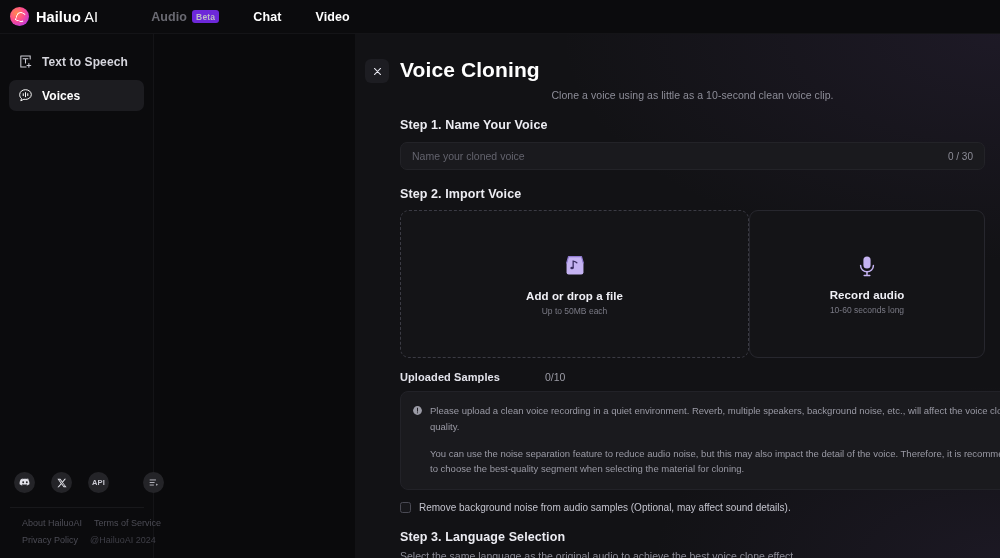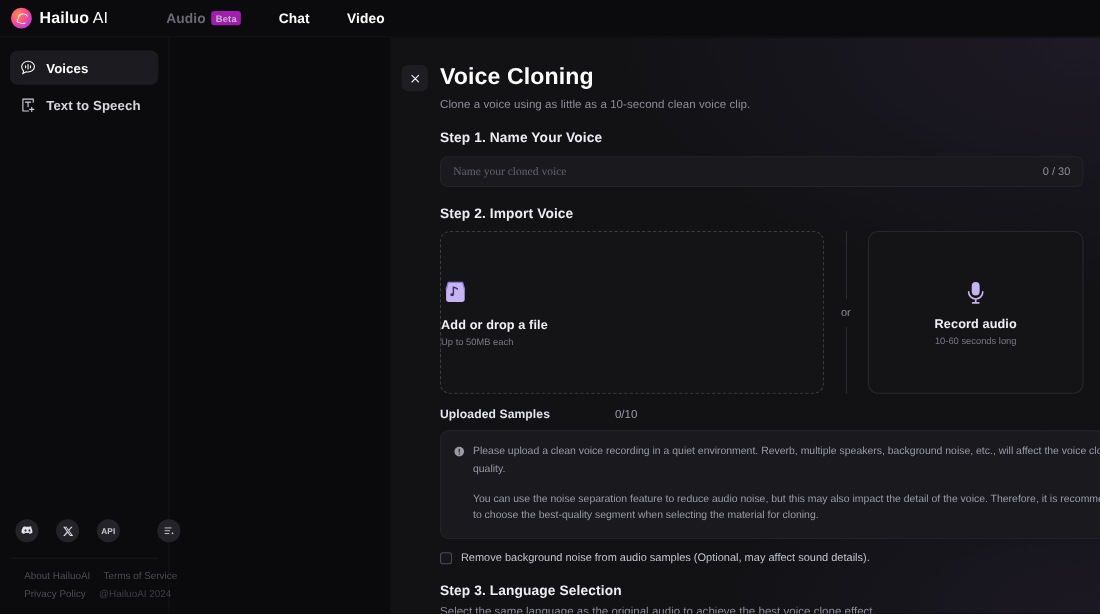--- a/index.html
+++ b/index.html
@@ -37,21 +37,21 @@
 
   .nav-items { display: flex; align-items: center; gap: 0; margin-left: 36px; }
   .nav-item {
     font-size: 12.5px; font-weight: 700; color: #ffffff;
     padding: 0 17px; cursor: pointer; display: flex; align-items: center; gap: 5px;
     letter-spacing: .1px; white-space: nowrap;
   }
   .nav-item.dim { color: #6a6a72; }
   .beta-badge {
     font-size: 8.5px; font-weight: 700; color: #bdbdc6;
-    background: #a21caf; border-radius: 3px; padding: 1.5px 4px;
+    background: #6d28d9; border-radius: 3px; padding: 1.5px 4px;
     letter-spacing: .2px;
   }
 
   
   .sidebar {
     position: absolute; top: 34px; left: 0; width: 154px; height: 524px;
     background: #0b0b0d;
     border-right: 1px solid #141417;
     z-index: 15;
   }
@@ -96,58 +96,58 @@
   .panel-inner { padding: 24px 15px 0 45px; height: 100%; }
 
   .close-btn {
     position: absolute; left: 10px; top: 25px;
     width: 24px; height: 24px; border-radius: 6px;
     background: #1d1d22; display: flex; align-items: center; justify-content: center;
     cursor: pointer; z-index: 5;
   }
 
   .modal-title { font-size: 21px; font-weight: 700; color: #fff; letter-spacing: .1px; line-height: 1.15; }
-  .modal-sub { font-size: 10.5px; color: #8d8d98; margin-top: 7px; letter-spacing: .05px; }
+  .modal-sub { font-size: 10.5px; color: #8d8d98; margin-top: 7px; letter-spacing: .05px; text-align: center; }
 
   .step-head { font-size: 12.5px; font-weight: 700; color: #ececf2; margin-top: 17px; letter-spacing: .1px; }
   .step-note { font-size: 10.5px; color: #8d8d98; margin-top: 6px; }
 
   .name-input-wrap {
     margin-top: 10px; height: 28px; border-radius: 7px;
     background: #1a1a1e; border: 1px solid #232328;
     display: flex; align-items: center; padding: 0 11px;
     width: 585px;
   }
   .name-input {
     flex: 1; background: transparent; border: 0; outline: none;
-    color: #e6e6ee; font-size: 10.5px; font-family: Liberation Serif, serif;
+    color: #e6e6ee; font-size: 10.5px; font-family: Liberation Sans, sans-serif;
   }
   .name-input::placeholder { color: #63636d; }
   .char-count { font-size: 10px; color: #8d8d98; white-space: nowrap; }
 
   .import-row { margin-top: 9px; display: flex; align-items: stretch; width: 585px; height: 148px; }
   .dropzone {
     flex: 0 0 349px; border: 1px dashed #3b3b44; border-radius: 9px;
     background: #141417;
-    display: flex; flex-direction: column; justify-content: center;
+    display: flex; flex-direction: column; align-items: center; justify-content: center;
     cursor: pointer;
   }
   .or-col { flex: 0 0 40px; display: flex; flex-direction: column; align-items: center; justify-content: center; }
   .or-line { width: 1px; flex: 1; background: #2a2a30; }
   .or-text { font-size: 10px; color: #8a8a94; padding: 7px 0; }
   .recordzone {
     flex: 1; border: 1px solid #27272e; border-radius: 9px;
     background: #141417;
     display: flex; flex-direction: column; align-items: center; justify-content: center;
     cursor: pointer;
   }
   .zone-title { font-size: 11.5px; font-weight: 700; color: #f0f0f6; margin-top: 11px; letter-spacing: .1px; }
   .zone-hint { font-size: 8.5px; color: #7a7a85; margin-top: 4px; }
 
-  .samples-row { margin-top: 13px; display: flex; align-items: baseline; gap: 23px; }
+  .samples-row { margin-top: 13px; display: flex; align-items: baseline; gap: 9px; }
   .samples-label { font-size: 11px; font-weight: 700; color: #e4e4ec; letter-spacing: .1px; }
   .samples-count { font-size: 10.5px; color: #9c9ca6; margin-left: 36px; }
 
   .notice {
     margin-top: 8px; width: 649px; border-radius: 8px;
     background: #1a1a1e; border: 1px solid #222228;
     padding: 11px 13px 12px 11px;
   }
   .notice-line1 { display: flex; gap: 7px; align-items: flex-start; }
   .notice-text { font-size: 9.5px; line-height: 1.62; color: #9a9aa5; }
@@ -179,34 +179,34 @@
       <span>Chat</span>
     </div>
     <div class="nav-item">
       <span>Video</span>
     </div>
   </div>
 </div>
 
 <div class="sidebar">
   <div class="side-items">
-    <div class="side-item active">
-      <svg class="side-ico" viewBox="0 0 16 16" fill="none">
-        <path d="M8 1.8c3.4 0 6.2 2.3 6.2 5.2S11.4 12.2 8 12.2c-.6 0-1.2-.07-1.7-.2L3 13.6l.7-2.4C2.4 10.2 1.8 8.8 1.8 7 1.8 4.1 4.6 1.8 8 1.8Z" stroke="#fff" stroke-width="1.05" fill="none"></path>
-        <path d="M5.6 6.1v2M8 4.9v4.4M10.4 6.1v2" stroke="#fff" stroke-width="1.05" stroke-linecap="round"></path>
-      </svg>
-      <span>Voices</span>
-    </div>
     <div class="side-item">
       <svg class="side-ico" viewBox="0 0 16 16" fill="none">
         <path d="M3 2.2h10v3.1M3 2.2v11.6h5.6" stroke="#cfcfd8" stroke-width="1.1" stroke-linecap="round" fill="none"></path>
         <path d="M5.4 5.1h5.2M8 5.1v4.6" stroke="#cfcfd8" stroke-width="1.1" stroke-linecap="round"></path>
         <path d="M11.6 10.2v4M9.6 12.2h4" stroke="#cfcfd8" stroke-width="1.1" stroke-linecap="round"></path>
       </svg>
       <span>Text to Speech</span>
+    </div>
+    <div class="side-item active">
+      <svg class="side-ico" viewBox="0 0 16 16" fill="none">
+        <path d="M8 1.8c3.4 0 6.2 2.3 6.2 5.2S11.4 12.2 8 12.2c-.6 0-1.2-.07-1.7-.2L3 13.6l.7-2.4C2.4 10.2 1.8 8.8 1.8 7 1.8 4.1 4.6 1.8 8 1.8Z" stroke="#fff" stroke-width="1.05" fill="none"></path>
+        <path d="M5.6 6.1v2M8 4.9v4.4M10.4 6.1v2" stroke="#fff" stroke-width="1.05" stroke-linecap="round"></path>
+      </svg>
+      <span>Voices</span>
     </div>
   </div>
 
   <div class="side-bottom">
     <div class="social-row">
       <div class="social-btn">
         <svg width="12" height="12" viewBox="0 0 24 24" fill="#e3e3ea">
           <path d="M20.3 4.5A18 18 0 0 0 15.9 3l-.3.6c1.5.4 2.7 1 3.8 1.7-2-1-4-1.6-7.4-1.6S6.6 4.3 4.6 5.3C5.7 4.6 7 4 8.4 3.6L8.1 3A18 18 0 0 0 3.7 4.5C1.5 7.9.9 11.2 1.2 14.5c1.7 1.3 3.4 2 5 2.5l1-1.7c-.6-.2-1.2-.5-1.7-.9l.4-.3c3.3 1.5 6.9 1.5 10.2 0l.4.3c-.5.4-1.1.7-1.7.9l1 1.7c1.6-.5 3.3-1.2 5-2.5.4-3.8-.6-7.1-2.5-10Zm-11.9 8c-1 0-1.8-.9-1.8-2s.8-2 1.8-2 1.8.9 1.8 2-.8 2-1.8 2Zm7.2 0c-1 0-1.8-.9-1.8-2s.8-2 1.8-2 1.8.9 1.8 2-.8 2-1.8 2Z"></path>
         </svg>
       </div>
@@ -263,25 +263,20 @@
         <svg width="26" height="26" viewBox="0 0 24 24" fill="none">
           <path d="M4.2 9.6 6 3.4h12l1.8 6.2v8.2a2 2 0 0 1-2 2H6.2a2 2 0 0 1-2-2V9.6Z" fill="#c5b3f2"></path>
           <path d="M4.2 9.6 6 3.4h12l1.8 6.2" stroke="#8f7ad0" stroke-width="1.1" fill="none" stroke-linejoin="round"></path>
           <path d="M10.3 13.6V7.5c1.4.2 2.6.7 3.4 1.5" stroke="#3b2f63" stroke-width="1.2" fill="none" stroke-linecap="round"></path>
           <ellipse cx="9.2" cy="13.8" rx="1.5" ry="1.2" fill="#3b2f63"></ellipse>
         </svg>
         <div class="zone-title">Add or drop a file</div>
         <div class="zone-hint">Up to 50MB each</div>
       </div>
 
-      <div class="or-col">
-        <div class="or-line"></div>
-        <div class="or-text">or</div>
-        <div class="or-line"></div>
-      </div>
 
       <div class="recordzone">
         <svg width="24" height="24" viewBox="0 0 24 24" fill="none">
           <rect x="8.4" y="2.4" width="7.2" height="12.2" rx="3.6" fill="#c5b3f2"></rect>
           <path d="M5.6 11.4a6.4 6.4 0 0 0 12.8 0" stroke="#c5b3f2" stroke-width="1.5" fill="none" stroke-linecap="round"></path>
           <path d="M12 17.8v3.4M9.2 21.4h5.6" stroke="#c5b3f2" stroke-width="1.5" stroke-linecap="round"></path>
         </svg>
         <div class="zone-title">Record audio</div>
         <div class="zone-hint">10-60 seconds long</div>
       </div>

